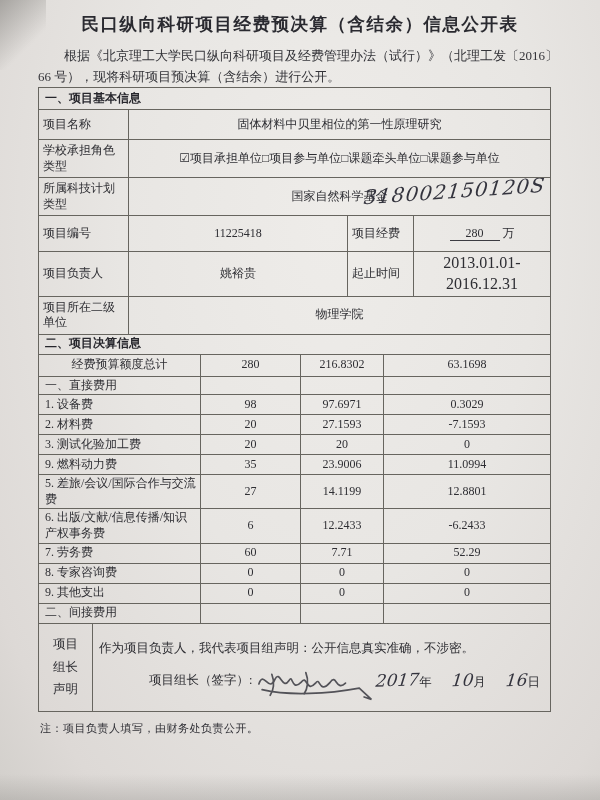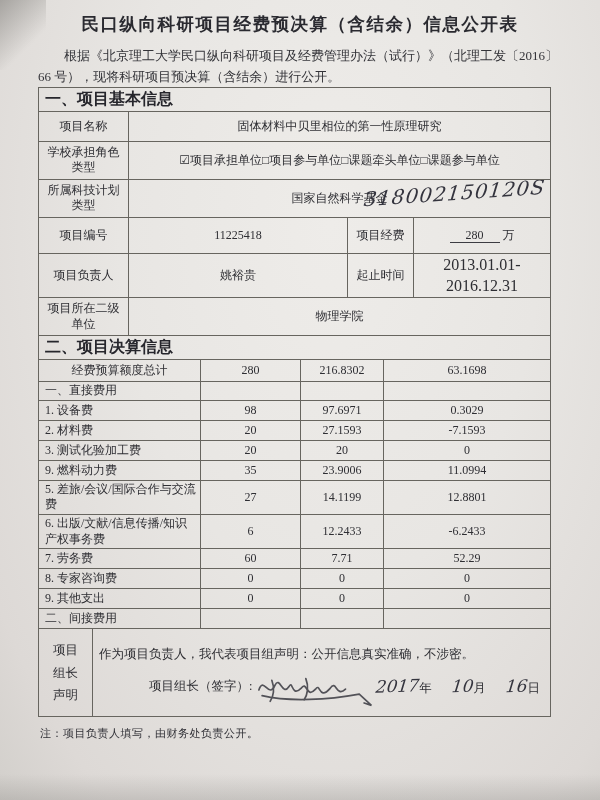--- a/index.html
+++ b/index.html
@@ -39,23 +39,23 @@
     border-collapse:collapse;table-layout:fixed;
     margin-left:38px;width:512px;font-size:12px;color:#2e2e33;
   }
   table.tblB, table.tblC{margin-top:-1px;}
   .tbl td{
     border:1px solid #67655f;padding:1px 4px;line-height:1.3;
     overflow:hidden;vertical-align:middle;
   }
   td.sec{
     font-family:"Liberation Sans","DejaVu Sans",sans-serif;
-    font-weight:bold;font-size:16px;padding-left:6px;color:#26262c;
-  }
-  td.lbl{text-align:center;}
+    font-weight:bold;font-size:12px;padding-left:6px;color:#26262c;
+  }
+  td.lbl{text-align:left;}
   td.ctr{text-align:center;}
   td.left{text-align:left;padding-left:6px;}
   td.rel{position:relative;}
   .underlined{border-bottom:1px solid #3c3c42;padding:0 16px;}
   .hand{
     font-style:italic;color:#34343e;
     font-family:"DejaVu Serif",serif;
     display:inline-block;transform:skewX(-8deg) rotate(-2deg);
   }
   .hw-num{

